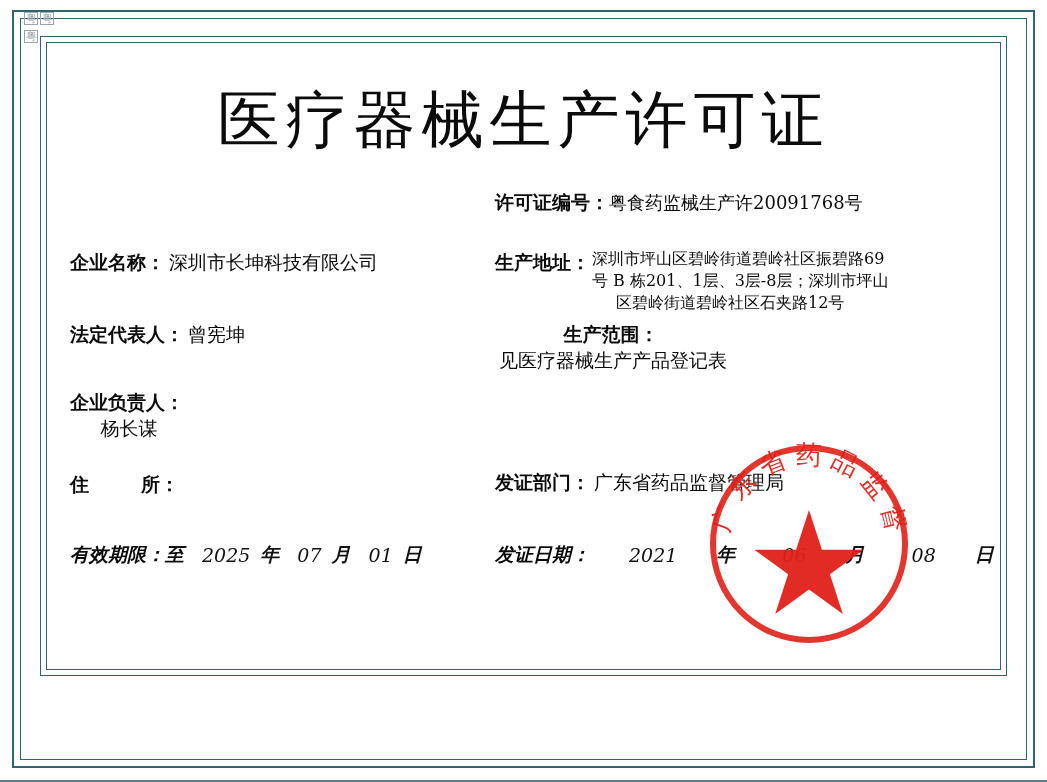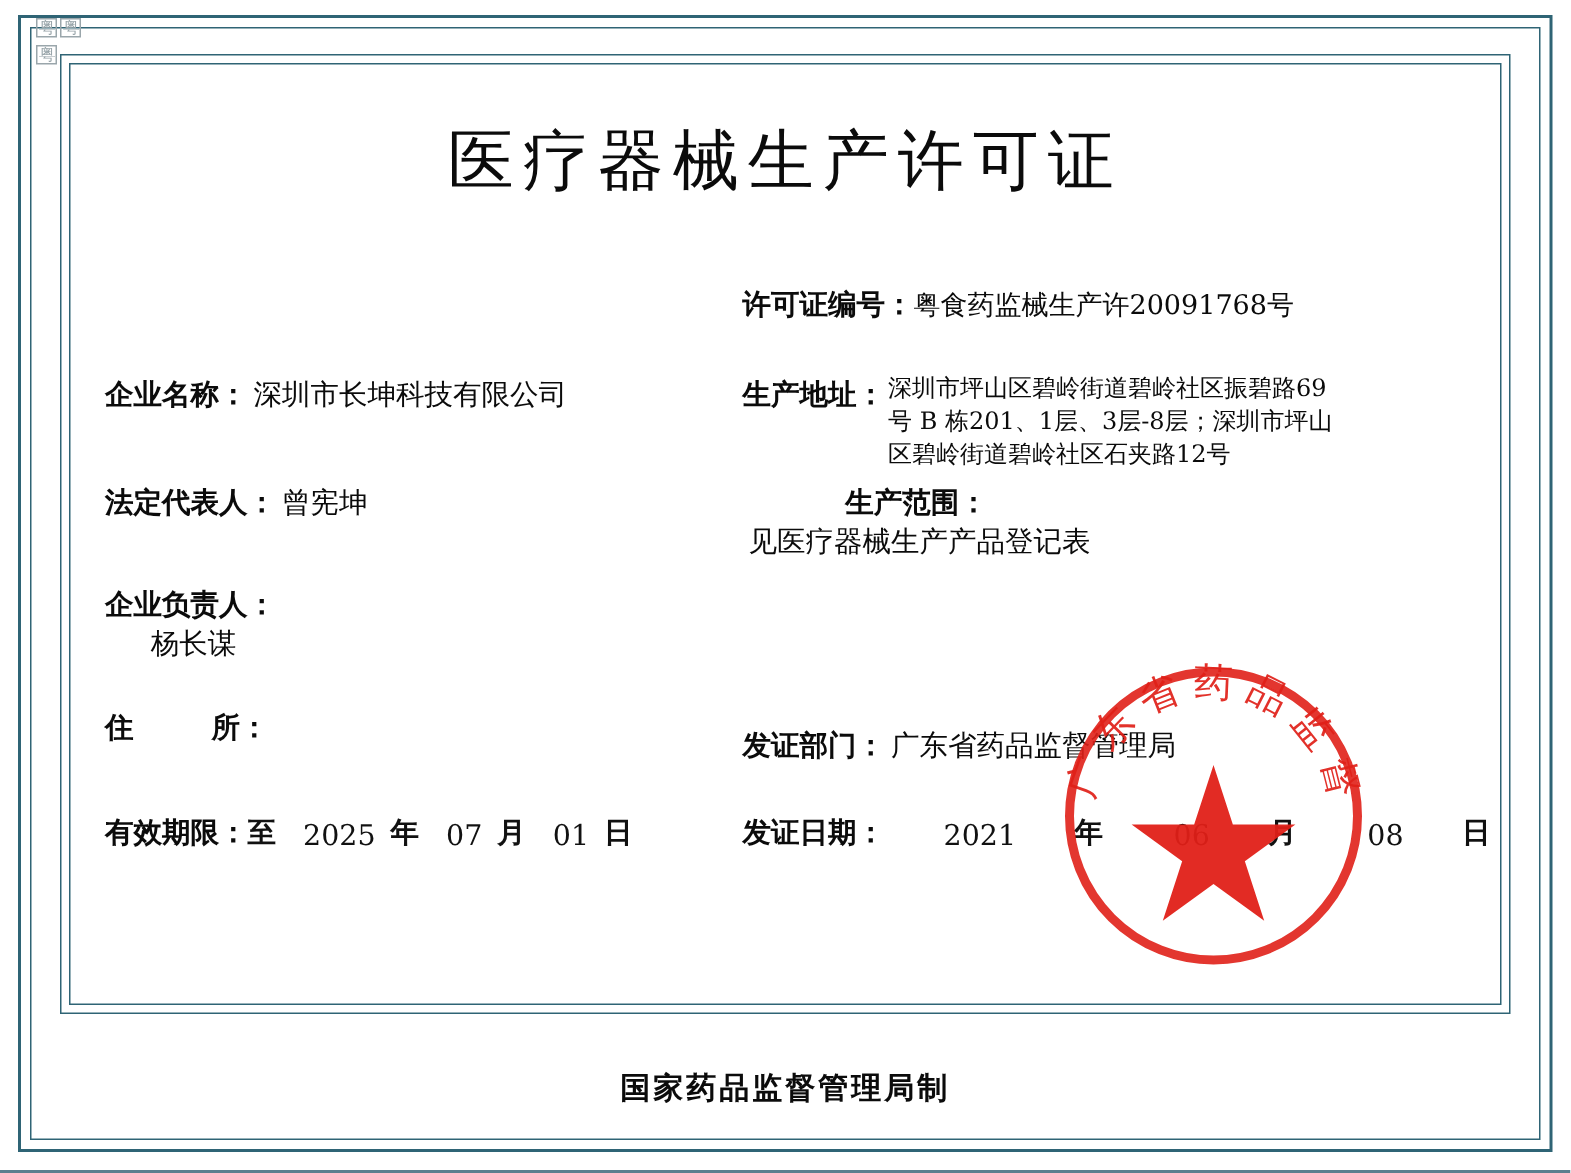--- a/index.html
+++ b/index.html
@@ -86,21 +86,21 @@
   .cm2 { left: 18px; top: 4px; }
   .cm3 { left: 2px; top: 22px; }
 
   
   .title {
     position: absolute;
     left: 0;
     top: 78px;
     width: 1047px;
     text-align: center;
-    font-size: 44px;
+    font-size: 62px;
     letter-spacing: 6px;
     font-weight: 400;
     font-family: "DejaVu Serif", "Liberation Serif", serif;
     color: #0b0b0b;
   }
 
   
   .content {
     position: absolute;
     left: 46px;
@@ -142,29 +142,29 @@
 
   
   .f-company    { position: absolute; left: 70px;  top: 250px; }
   .f-legal      { position: absolute; left: 70px;  top: 322px; }
   .f-manager    { position: absolute; left: 70px;  top: 390px; flex-direction: column; }
   .f-address    { position: absolute; left: 70px;  top: 470px; width: 420px; }
   .f-valid      { position: absolute; left: 70px;  top: 542px; }
 
   .f-prodaddr   { position: absolute; left: 495px; top: 248px; width: 450px; }
   .f-scope      { position: absolute; left: 495px; top: 322px; flex-direction: column; }
-  .f-issuer     { position: absolute; left: 495px; top: 470px; width: 450px; margin-top: 14px; }
+  .f-issuer     { position: absolute; left: 495px; top: 470px; width: 450px; }
   .f-issuedate  { position: absolute; left: 495px; top: 542px; gap: 29px; }
 
   .addr-wrap { display: flex; align-items: flex-start; }
   .addr-wrap .field-label { padding-top: 2px; }
   .addr-text { margin-left: 2px; }
 
   
-  .date-row { display: flex; align-items: flex-end; white-space: nowrap; }
+  .date-row { display: flex; align-items: center; white-space: nowrap; font-style: italic; }
   .date-row .seg { font-size: 19px; font-family: "DejaVu Serif","Liberation Serif",serif; }
   .date-row .num { margin: 0 10px; }
   .date-row .unit { font-weight: bold; margin-right: 8px; }
 
   
   .seal {
     position: absolute;
     left: 703px;
     top: 438px;
     width: 212px;
@@ -242,21 +242,21 @@
     <span class="seg unit">月</span>
     <span class="seg num">01</span>
     <span class="seg unit">日</span>
   </div>
 
   <div class="f-prodaddr addr-wrap">
     <span class="field-label">生产地址：</span>
     <span class="addr-text">
       <span class="small-value" style="display:block;">深圳市坪山区碧岭街道碧岭社区振碧路69</span>
       <span class="small-value" style="display:block;text-align:center;">号 B 栋201、1层、3层-8层；深圳市坪山</span>
-      <span class="small-value" style="display:block;">区碧岭街道碧岭社区石夹路12号</span>
+      <span class="small-value" style="display:block;margin-left:24px;">区碧岭街道碧岭社区石夹路12号</span>
     </span>
   </div>
 
   <div class="f-scope row">
     <span class="field-label">生产范围：</span>
     <span class="field-value">见医疗器械生产产品登记表</span>
   </div>
 
   <div class="f-issuer row">
     <span class="field-label">发证部门：</span>
@@ -279,14 +279,13 @@
         <path id="sealArc" d="M 26,106 A 80,80 0 1 1 186,106" fill="none"></path>
       </defs>
       <circle cx="106" cy="106" r="96" fill="none" stroke="#e02018" stroke-width="6" opacity="0.9"></circle>
       <text font-family="DejaVu Serif, Liberation Serif, serif" font-size="26" fill="#e02018" opacity="0.92" letter-spacing="8">
         <textPath href="#sealArc" startOffset="4%">广东省药品监督管理局</textPath>
       </text>
       <polygon points="106,72 118.9,111.7 160.6,111.7 126.9,136.2 139.8,175.9 106,151.4 72.2,175.9 85.1,136.2 51.4,111.7 93.1,111.7" fill="#e02018" opacity="0.95"></polygon>
     </svg>
   </div>
 
-  <div class="footer">国家药品监督管理局制</div>
 </div>
 
 </body></html>

